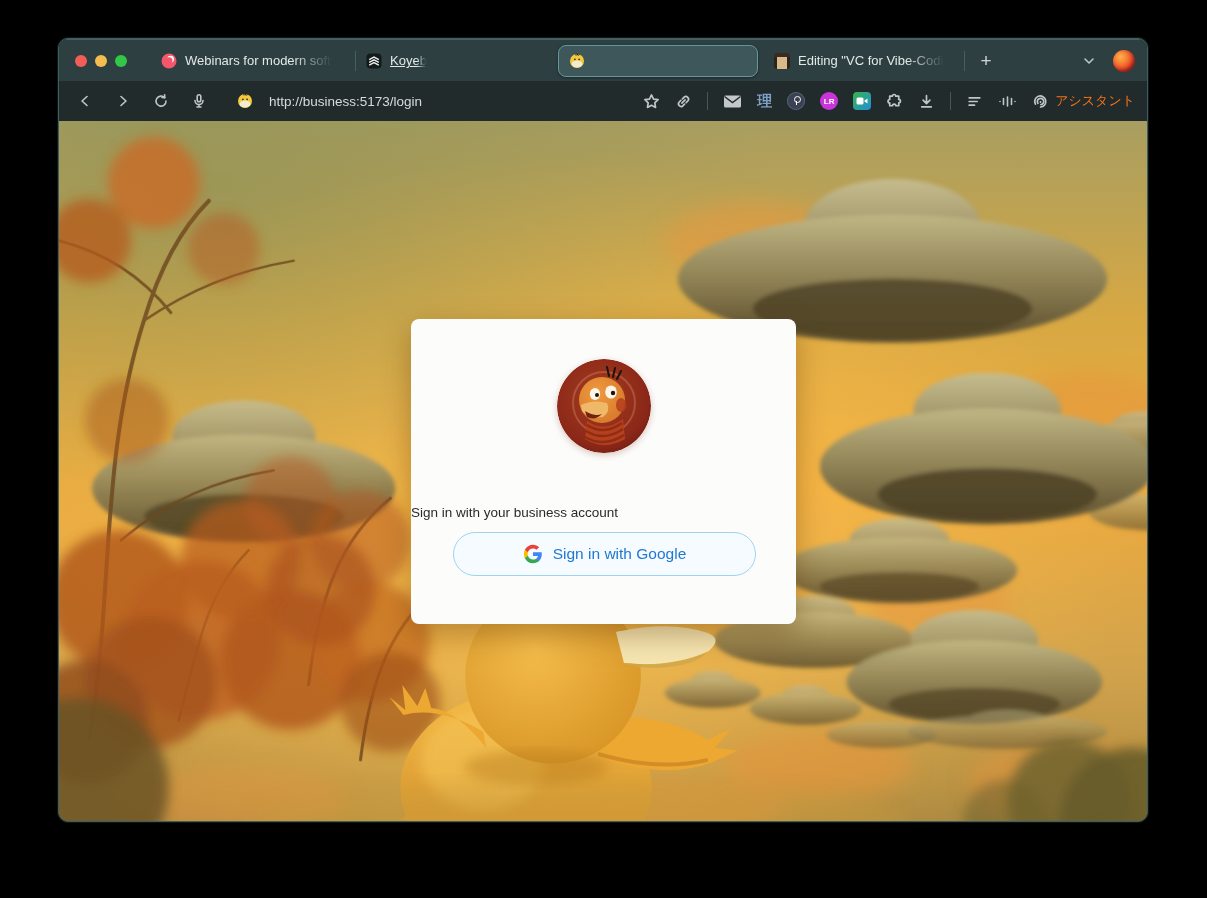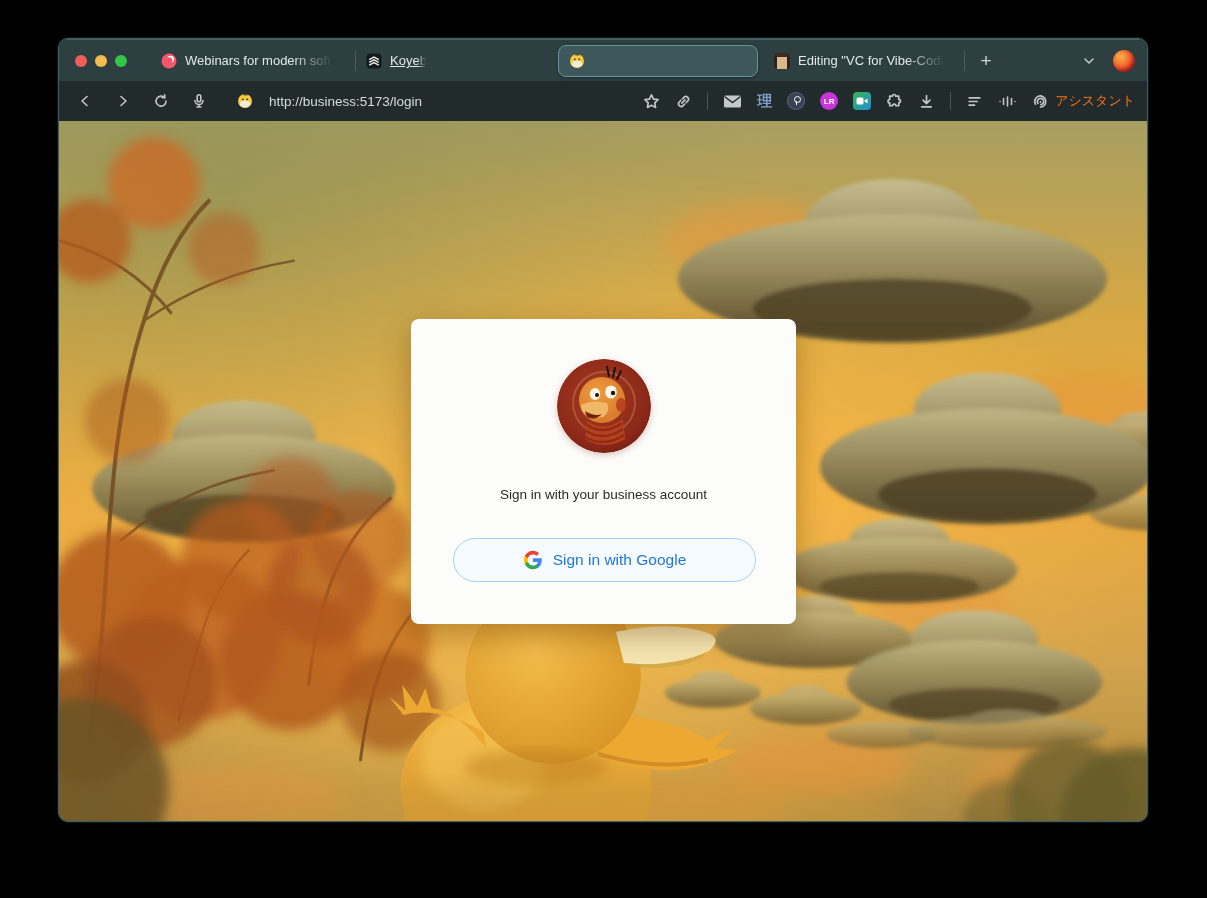--- a/index.html
+++ b/index.html
@@ -88,24 +88,24 @@
   .wallpaper{ position:absolute; inset:0; }
 
   .card{
     position:absolute; left:352px; top:198px; width:385px; height:305px;
     background:#fcfcfb; border-radius:8px;
     box-shadow:0 10px 30px rgba(90,50,5,.38);
   }
   .card-avatar{ position:absolute; left:50%; top:40px; transform:translateX(-50%);
     width:94px; height:94px; border-radius:50%; overflow:hidden;
     box-shadow:0 2px 6px rgba(120,40,0,.25); }
-  .card-heading{ position:absolute; left:0; right:0; top:168px; text-align:center;
+  .card-heading{ position:absolute; left:0; right:0; top:186px; text-align:left;
     font-size:13.5px; color:#2b2b2b; }
   .google-btn{
-    position:absolute; left:42px; top:219px; width:303px; height:44px;
+    position:absolute; left:42px; top:213px; width:303px; height:44px;
     border-radius:22px; border:1px solid #9fd3f2; background:#f6fbff;
     display:flex; align-items:center; justify-content:center; gap:10px;
     font-size:15.5px; font-weight:500; color:#1f78d1; cursor:pointer;
     font-family:"Liberation Sans", sans-serif;
   }
 </style>
 </head>
 <body>
 
 <div class="window">

